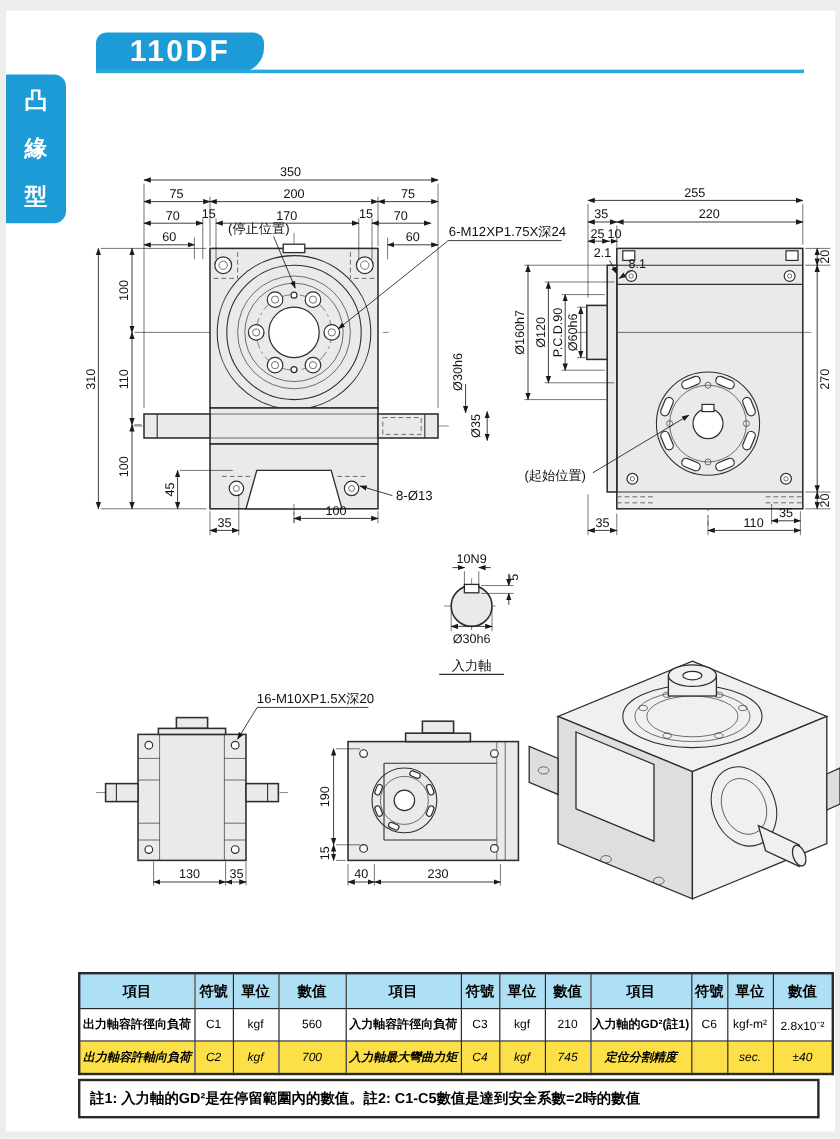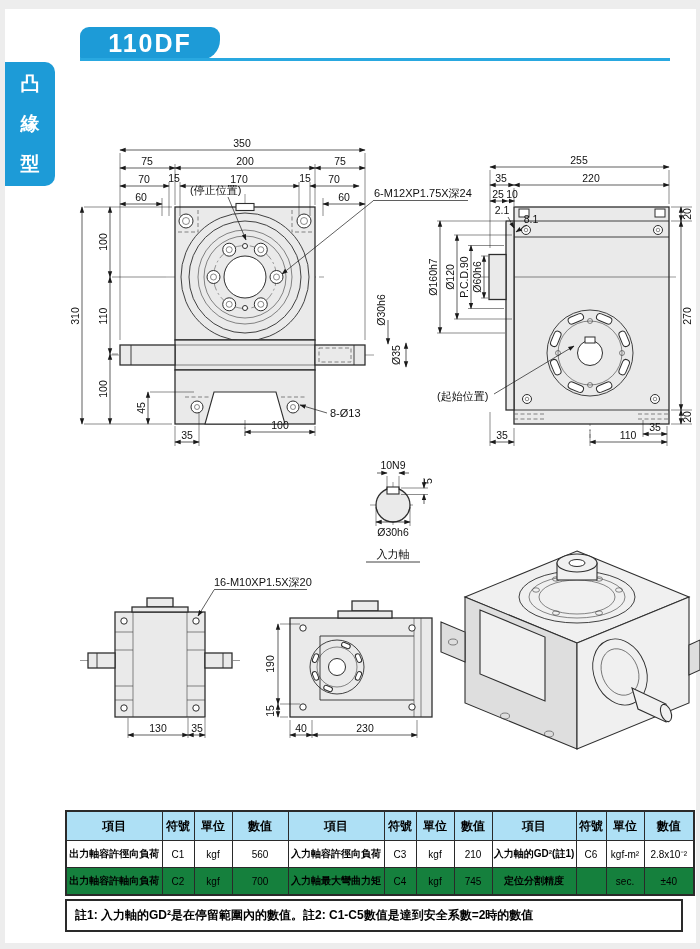--- a/index.html
+++ b/index.html
@@ -33,21 +33,21 @@
   .ext{stroke:#1a1a1a;stroke-width:0.5;fill:none;}
   svg text{font-family:"Liberation Sans",sans-serif;font-size:10.5px;fill:#111;}
   .dt{text-anchor:middle;}
   .lbl{font-size:11px;}
 
   .spec{position:absolute;left:65px;top:810px;width:620px;}
   table.spec-table{border-collapse:collapse;table-layout:fixed;width:618px;border:2px solid #2a2a2a;}
   .spec-table td{border:1px solid #2a2a2a;text-align:center;vertical-align:middle;
                  font-size:10px;padding:0 1px;height:26px;overflow:hidden;white-space:nowrap;}
   .spec-table tr.hdr td{background:#aee0f5;font-weight:bold;font-size:12px;height:28px;}
-  .spec-table tr.alt td{background:#15803d;}
+  .spec-table tr.alt td{background:#fde047;font-style:italic;}
   .spec-table td.item{font-weight:bold;font-size:10px;}
   .note-box{box-sizing:border-box;width:618px;margin-top:3px;border:2px solid #2a2a2a;
             font-size:12px;font-weight:bold;padding:6px 8px;background:#fff;}
 </style>
 </head>
 <body>
 
 <div class="page">
   <div class="edge edge-t"></div>
   <div class="edge edge-l"></div>

